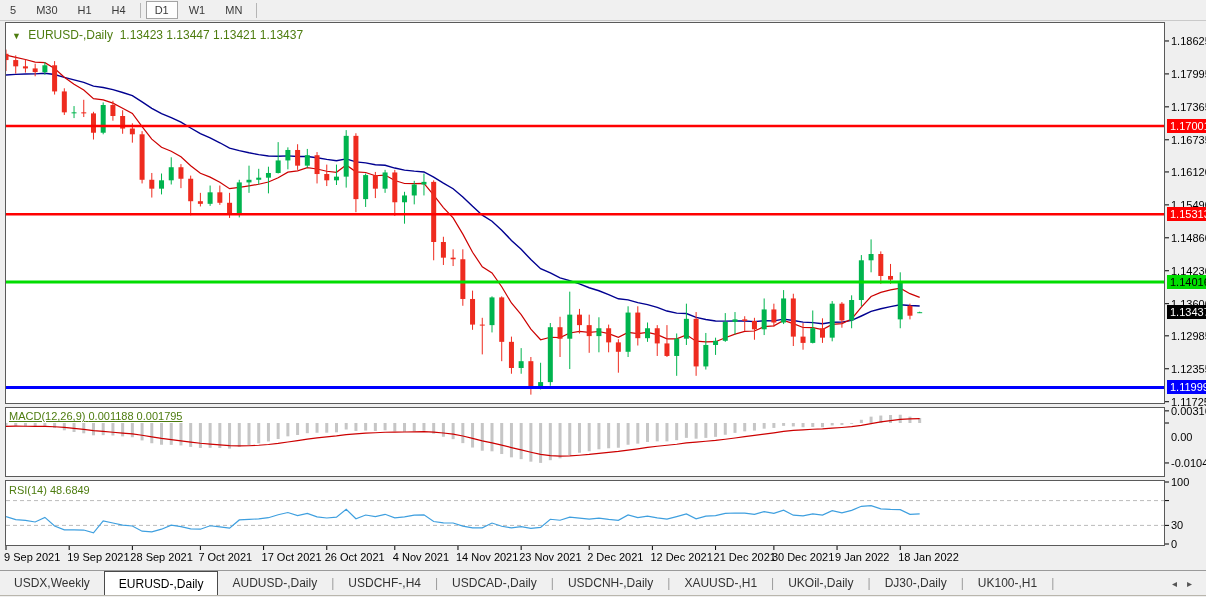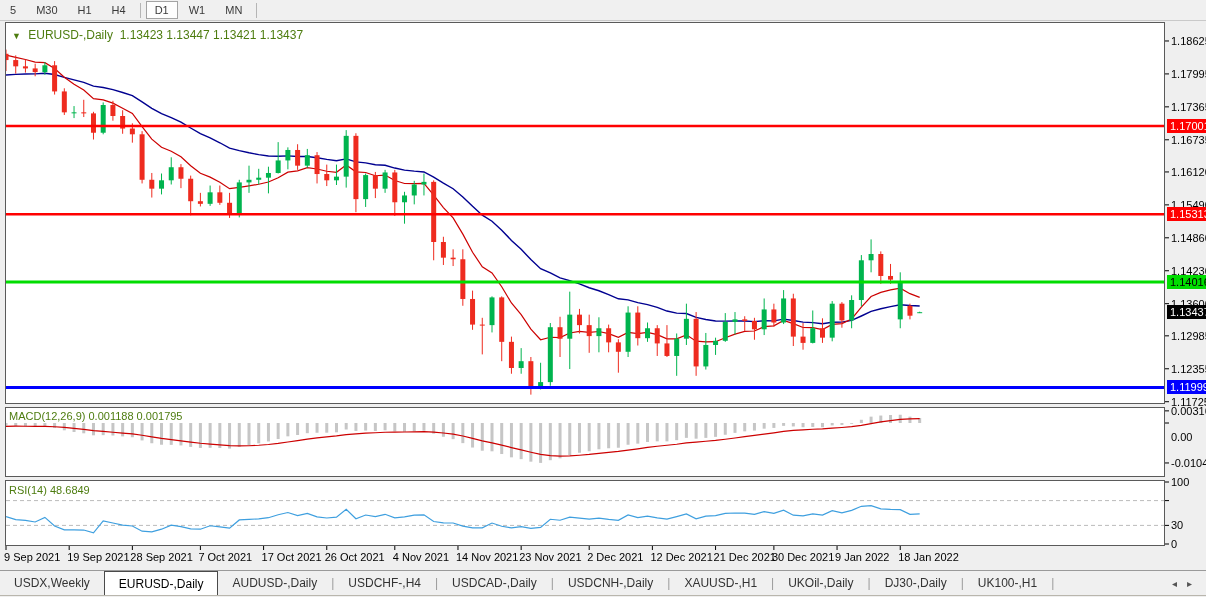--- a/index.html
+++ b/index.html
@@ -413,21 +413,21 @@
       <line x1="837.0600000000001" y1="546" x2="837.0600000000001" y2="550" stroke="#000"></line>
       <line x1="900.24" y1="546" x2="900.24" y2="550" stroke="#000"></line>
     </svg>
 
   <div class="txt" id="chart-title">
     <span class="tri">▼</span>
     <span>EURUSD-,Daily</span>&nbsp;
     <span>1.13423 1.13447 1.13421 1.13437</span>
   </div>
 
-  <div class="txt" id="macd-title" style="left:9px; top:410px;">
+  <div class="txt" id="macd-title" style="left:9px; top:410px;text-decoration:underline;">
     <span>MACD(12,26,9)</span>
     <span>0.001188 0.001795</span>
   </div>
 
   <div class="txt" id="rsi-title" style="left:9px; top:484px;">
     <span>RSI(14)</span>
     <span>48.6849</span>
   </div>
 
   <div id="labels-layer">

